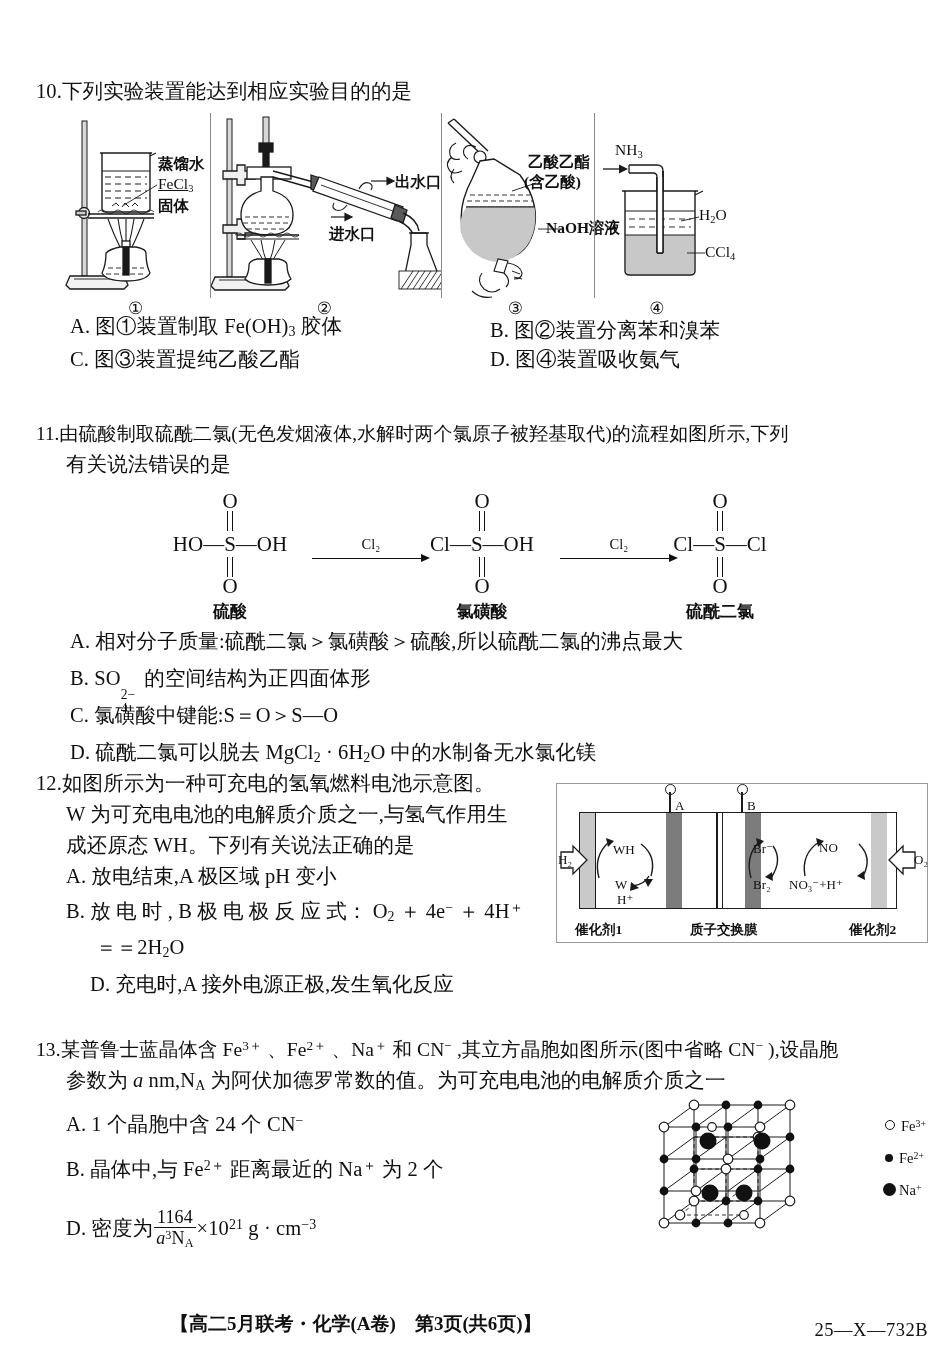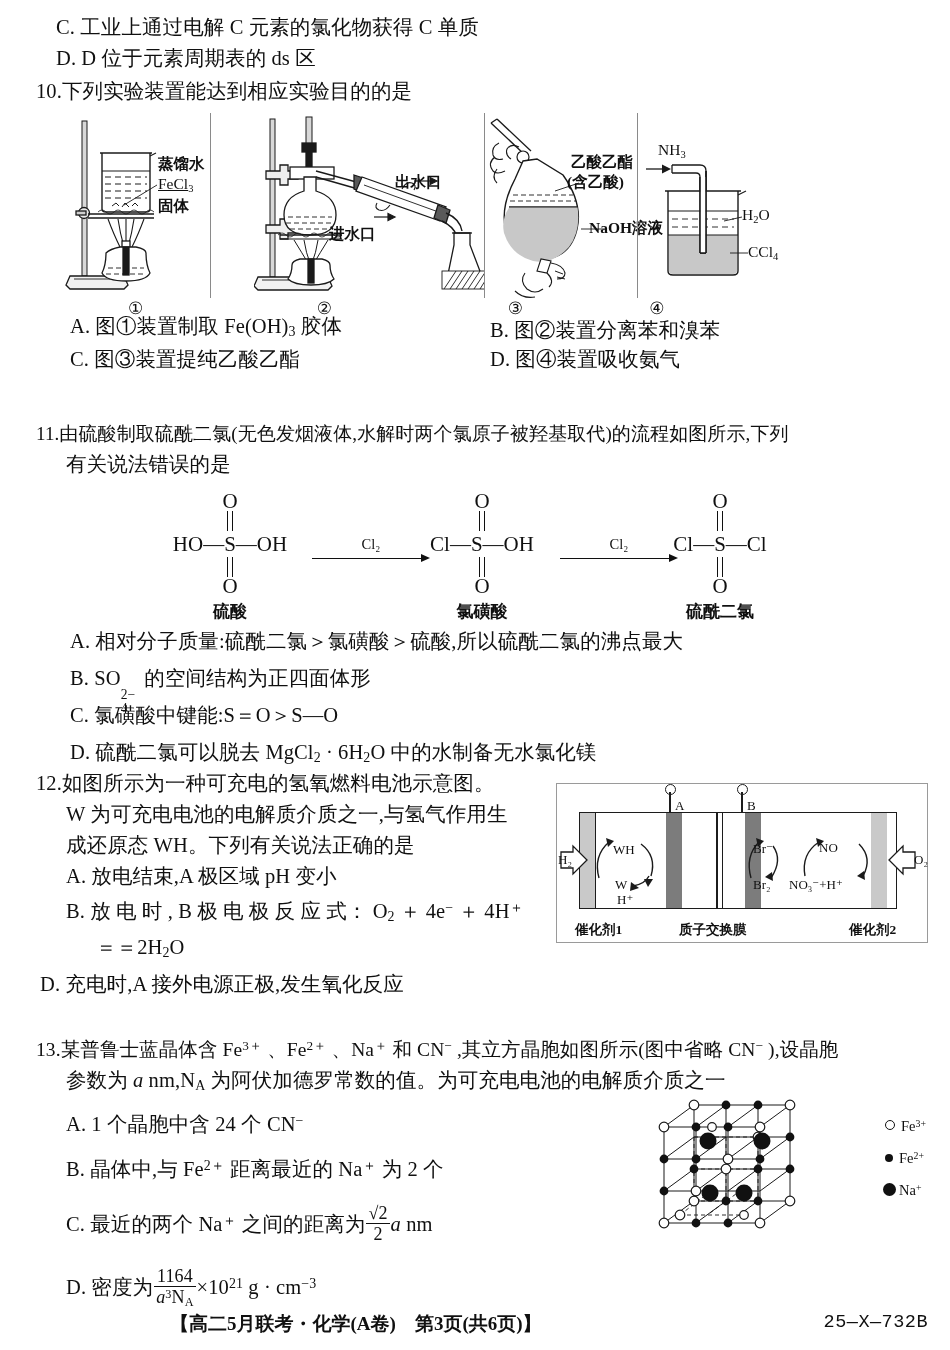--- a/index.html
+++ b/index.html
@@ -57,21 +57,21 @@
     height: 190px;
   }
   .fig10 .panels {
     position: relative;
     display: flex;
     height: 185px;
   }
   .panel { position: relative; height: 185px; }
   .panel + .panel { border-left: 1px solid #8a8a8a; }
   .p1 { width: 148px; }
-  .p2 { width: 230px; padding-left: 43px; }
+  .p2 { width: 230px; }
   .p3 { width: 152px; }
   .p4 { width: 130px; }
   .caps {
     display: flex;
     margin-top: 1px;
   }
   .cap {
     text-align: center;
     font-size: 17px;
     line-height: 20px;
@@ -275,37 +275,33 @@
     left: 170px;
     top: 6px;
     font-size: 19px;
     font-weight: bold;
     white-space: nowrap;
     font-family: "Liberation Serif", serif;
   }
   .footer-right {
     position: absolute;
     right: 22px;
-    top: 7px;
+    top: 15px;
     font-size: 18.5px;
     letter-spacing: 0.5px;
-    font-family: Liberation Mono, monospace;
+    font-family: Liberation Serif, serif;
   }
 
   .block { position: absolute; }
 </style>
 </head>
 <body>
 
 <div class="page">
 
-  <div class="block" style="left:0; top:12px; width:950px;">
-    <div class="line indent1">C. 工业上通过电解 C 元素的氯化物获得 C 单质</div>
-    <div class="line indent1">D. D 位于元素周期表的 ds 区</div>
-  </div>
 
   <div class="block" style="left:0; top:76px; width:950px;">
     <div class="line qnum-line"><span>10.</span><span>下列实验装置能达到相应实验目的的是</span></div>
 
     <div class="fig10">
       <div class="panels">
 
         <div class="panel p1">
           <svg width="148" height="185" viewBox="0 0 148 185">
             <g stroke="#1a1a1a" fill="none" stroke-width="1.3">
@@ -598,21 +594,21 @@
     </div>
   </div>
 
   <div class="block" style="left:0; top:768px; width:560px;">
     <div class="line" style="margin-left:36px;"><span>12.</span><span>如图所示为一种可充电的氢氧燃料电池示意图。</span></div>
     <div class="line" style="margin-left:66px;">W 为可充电电池的电解质介质之一,与氢气作用生</div>
     <div class="line" style="margin-left:66px;">成还原态 WH。下列有关说法正确的是</div>
     <div class="line" style="margin-left:66px;">A. 放电结束,A 极区域 pH 变小</div>
     <div class="line" style="margin-left:66px;"><span>B. 放 电 时 , B 极 电 极 反 应 式： O</span><sub>2</sub><span> ＋ 4e</span><sup>−</sup><span> ＋ 4H</span><sup>＋</sup></div>
     <div class="line" style="margin-left:96px;"><span>＝＝2H</span><sub>2</sub><span>O</span></div>
-    <div class="line" style="margin-left:40px;">D. 充电时,A 接外电源正极,发生氧化反应</div>
+    <div class="line" style="margin-left:90px;">D. 充电时,A 接外电源正极,发生氧化反应</div>
   </div>
 
   <div class="cellfig">
 
     <div class="termdot" style="left:108px;"></div>
     <div class="term" style="left:112px;"></div>
     <div class="termlbl" style="left:118px;">A</div>
 
     <div class="termdot" style="left:180px;"></div>
     <div class="term" style="left:184px;"></div>
@@ -675,32 +671,31 @@
 
     <div class="cyclelbl" style="left:196px; top:57px;">Br⁻</div>
     <div class="cyclelbl" style="left:196px; top:93px;">Br₂</div>
     <div class="cyclelbl" style="left:262px; top:56px;">NO</div>
     <div class="cyclelbl" style="left:232px; top:93px;">NO₃⁻+H⁺</div>
 
     <div class="gaslbl" style="left:1px; top:68px;">H₂</div>
     <div class="gaslbl" style="left:357px; top:68px;">O₂</div>
 
     <div class="cellcap" style="left:18px;">催化剂1</div>
-    <div class="cellcap" style="left:122px;">质子交换膜</div>
+    <div class="cellcap" style="left:133px;">质子交换膜</div>
     <div class="cellcap" style="left:292px;">催化剂2</div>
   </div>
 
   <div class="block" style="left:0; top:1030px; width:824px;">
     <div class="line" style="margin-left:36px; font-size:19.5px;"><span>13.</span><span>某普鲁士蓝晶体含 Fe</span><sup>3＋</sup><span> 、Fe</span><sup>2＋</sup><span> 、Na</span><sup>＋</sup><span> 和 CN</span><sup>−</sup><span> ,其立方晶胞如图所示(图中省略 CN</span><sup>−</sup><span> ),设晶胞</span></div>
     <div class="line" style="margin-left:66px;"><span>参数为 </span><span class="ital">a</span><span> nm,N</span><sub>A</sub><span> 为阿伏加德罗常数的值。为可充电电池的电解质介质之一</span></div>
 
     <div style="margin-top:4px;">
       <div class="line" style="margin-left:66px;"><span>A. 1 个晶胞中含 24 个 CN</span><sup>−</sup></div>
       <div class="line" style="margin-left:66px; margin-top:10px;"><span>B. 晶体中,与 Fe</span><sup>2＋</sup><span> 距离最近的 Na</span><sup>＋</sup><span> 为 2 个</span></div>
-      <div class="line" style="margin-left:66px; margin-top:18px;"><span>C. 最近的两个 Na</span><sup>＋</sup><span> 之间的距离为</span><span class="frac"><span class="num">√2</span><span class="den">2</span></span><span class="ital">a</span><span> nm</span></div>
       <div class="line" style="margin-left:66px; margin-top:22px;"><span>D. 密度为</span><span class="frac"><span class="num">1164</span><span class="den"><span class="ital">a</span><sup>3</sup><span>N</span><sub>A</sub></span></span><span>×10</span><sup>21</sup><span> g · cm</span><sup>−3</sup></div>
     </div>
   </div>
 
   <div class="crystalfig">
     <svg width="190" height="140" viewBox="0 0 190 140">
       <g stroke="#1a1a1a" fill="none" stroke-width="1">
 
         <rect x="42" y="10" width="96" height="96"></rect>
 

